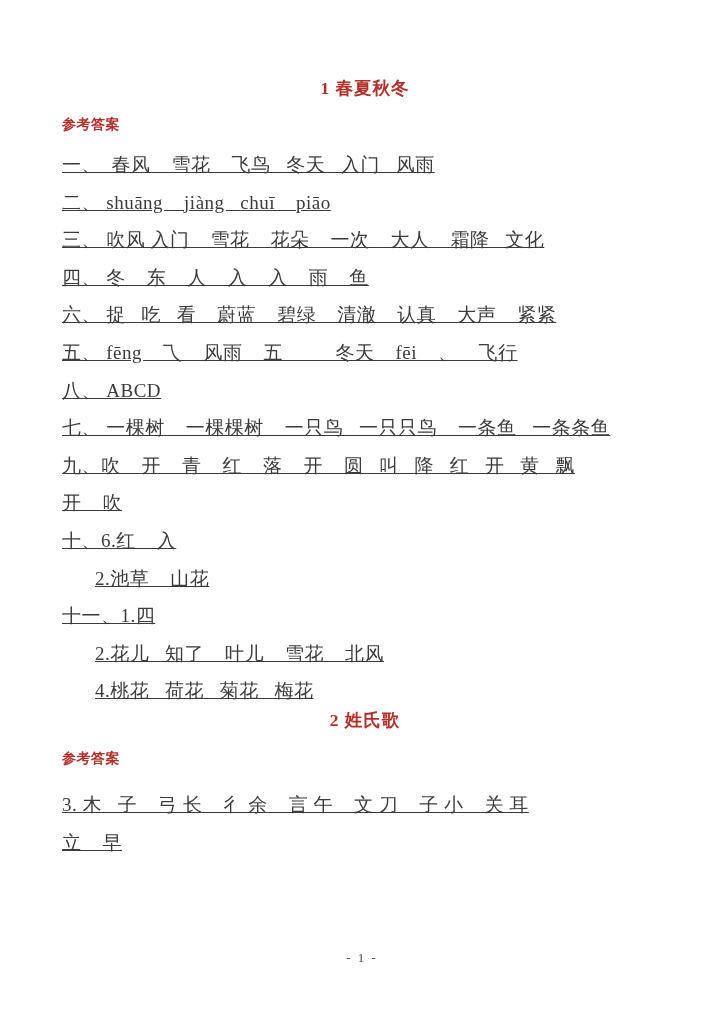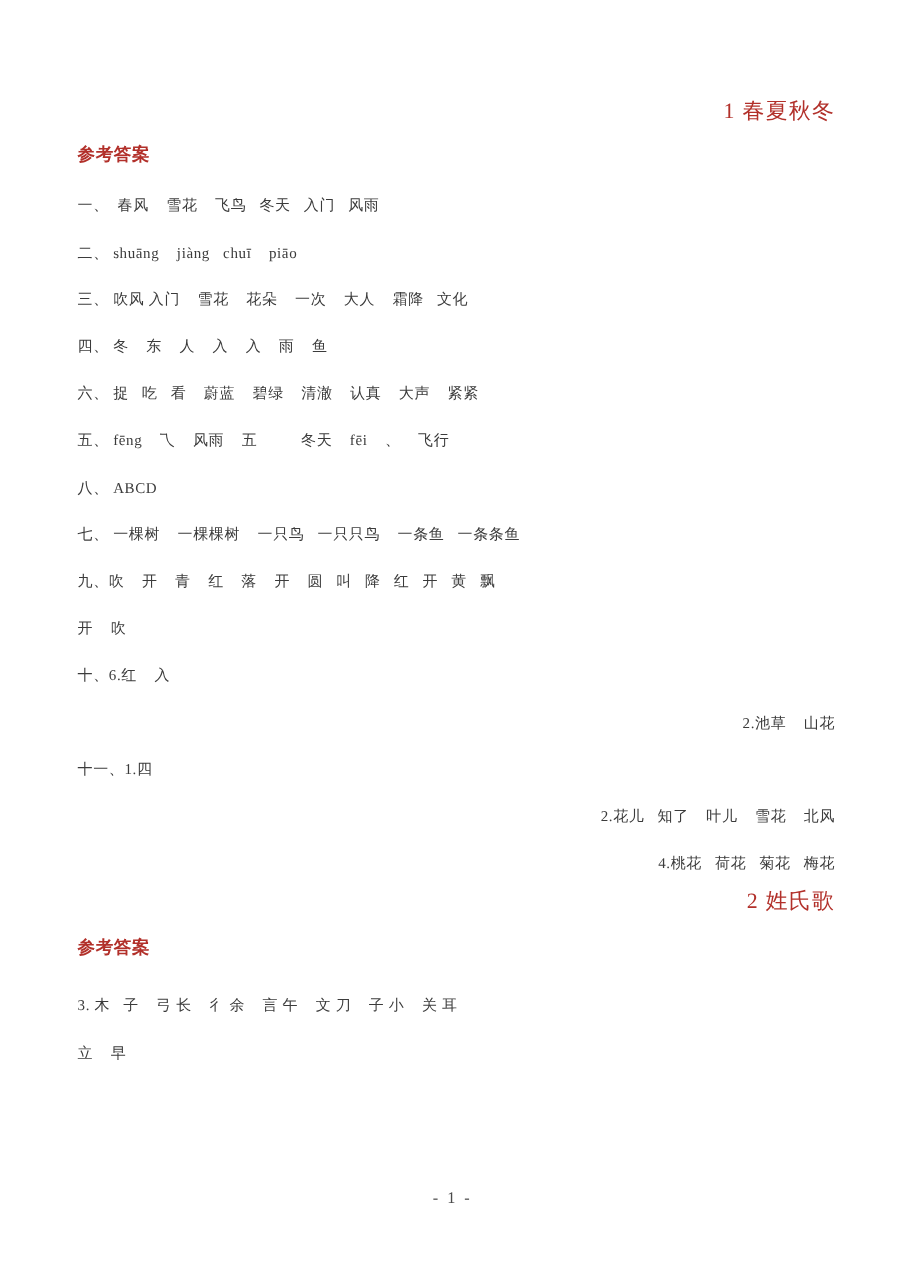--- a/index.html
+++ b/index.html
@@ -15,51 +15,51 @@
     background: var(--page-bg, #ffffff);
     box-sizing: border-box;
     padding: 78px 56px 0 62px;
     font-family: "Liberation Serif", "DejaVu Serif", serif;
     color: var(--body-text, #3b3b3b);
     overflow: hidden;
   }
   .section-title {
     color: var(--heading-red, #b2302a);
     font-size: 17.5px;
-    font-weight: normal;
-    text-align: right;
+    font-weight: bold;
+    text-align: center;
     line-height: 20px;
     margin: 0 0 16px 0;
     letter-spacing: 1px;
     white-space: pre-wrap;
   }
   .section-title.second {
     margin-bottom: 18px;
   }
   .answers-heading {
     color: var(--heading-red, #b2302a);
     font-size: 14px;
     font-weight: bold;
     line-height: 22px;
     margin: 0 0 10px 0;
     letter-spacing: 0.5px;
   }
   .answers-heading.second {
     margin-bottom: 16px;
   }
   .line {
-    font-size: 12px;
+    font-size: 19px;
     line-height: 37.6px;
     margin: 0;
     white-space: pre-wrap;
     letter-spacing: 0.5px;
+    text-decoration: underline;
   }
   .line.indent {
     padding-left: 33px;
-    text-align: right;
   }
   .footer {
     position: absolute;
     left: 0;
     right: 0;
     bottom: 58px;
     text-align: center;
     font-size: 13px;
     color: #4a4a4a;
     letter-spacing: 2px;

